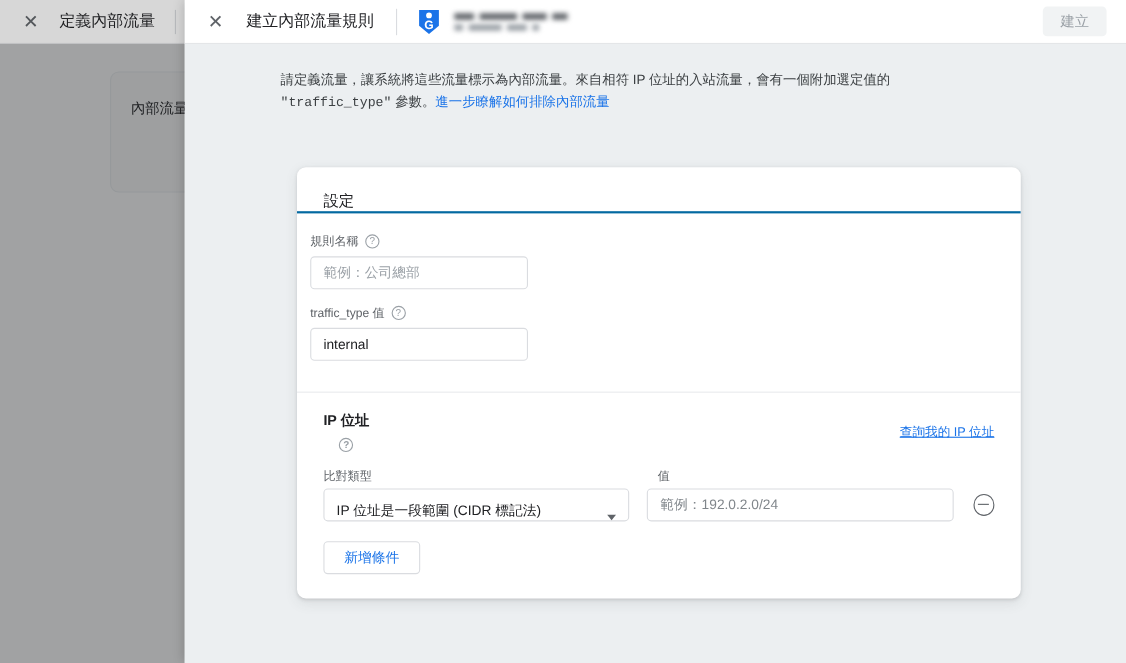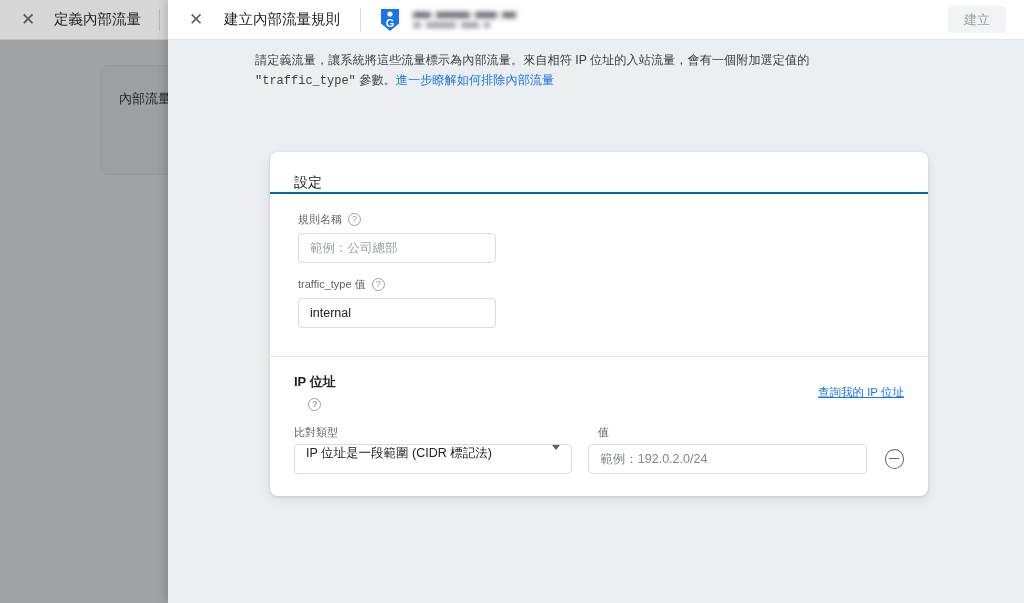--- a/index.html
+++ b/index.html
@@ -115,21 +115,21 @@
   }
 
   #modal-body {
     position: relative;
     width: 856px; height: 563px;
     background: #eceff1;
     padding: 0;
   }
 
   #intro-text {
-    position: absolute; left: 87px; top: 10px;
+    position: absolute; left: 87px; top: 22px;
     width: 656px;
     font-size: 12.2px; line-height: 20px; color: #3c4043;
   }
   #intro-text .mono {
     font-family: "Liberation Mono", "DejaVu Sans Mono", monospace;
     font-size: 12px;
   }
   #intro-link {
     color: #1a73e8; text-decoration: none; cursor: pointer;
   }
@@ -144,21 +144,21 @@
     overflow: hidden;
   }
   #card-head {
     height: 42px;
     display: flex; align-items: flex-end;
     padding: 0 24px;
     border-bottom: 2px solid #0369a1;
   }
   #card-head-title { font-size: 14px; color: #202124; }
 
-  #card-section-1 { padding: 18px 24px 8px 28px; }
+  #card-section-1 { padding: 18px 24px 8px 12px; }
 
   .field-label {
     font-size: 11px; color: #5f6368;
     display: flex; align-items: center; gap: 6px;
     margin-bottom: 6px;
   }
   .help-icon {
     width: 13px; height: 13px; border-radius: 50%;
     border: 1px solid #9aa0a6; color: #9aa0a6;
     font-size: 9px; line-height: 11px; text-align: center;
@@ -193,21 +193,21 @@
   }
 
   #cond-labels { display: flex; margin-bottom: 4px; }
   .col-label { font-size: 11px; color: #5f6368; }
   #cond-label-match { width: 304px; }
   #cond-row { display: flex; align-items: center; }
   #match-select {
     width: 288px; height: 30px;
     border: 1px solid #dadce0; border-radius: 4px;
     background: #ffffff;
-    display: flex; align-items: flex-start;
+    display: flex; align-items: flex-end;
     padding: 0 11px;
     font-size: 12.5px; color: #202124;
     cursor: pointer;
   }
   #select-caret {
     margin-left: auto;
     width: 0; height: 0;
     border-left: 4.5px solid transparent;
     border-right: 4.5px solid transparent;
     border-top: 5px solid #5f6368;
@@ -349,20 +349,21 @@
 
         <div id="cond-row">
           <div id="match-select">
             <span>IP 位址是一段範圍 (CIDR 標記法)</span>
             <span id="select-caret"></span>
           </div>
           <input id="value-input" type="text" placeholder="範例：192.0.2.0/24" style="">
           <div id="remove-cond"></div>
         </div>
 
+        <button id="add-cond-button">新增條件</button>
 
       </div>
 
     </div>
 
   </div>
 
 </div>
 
 </body></html>

